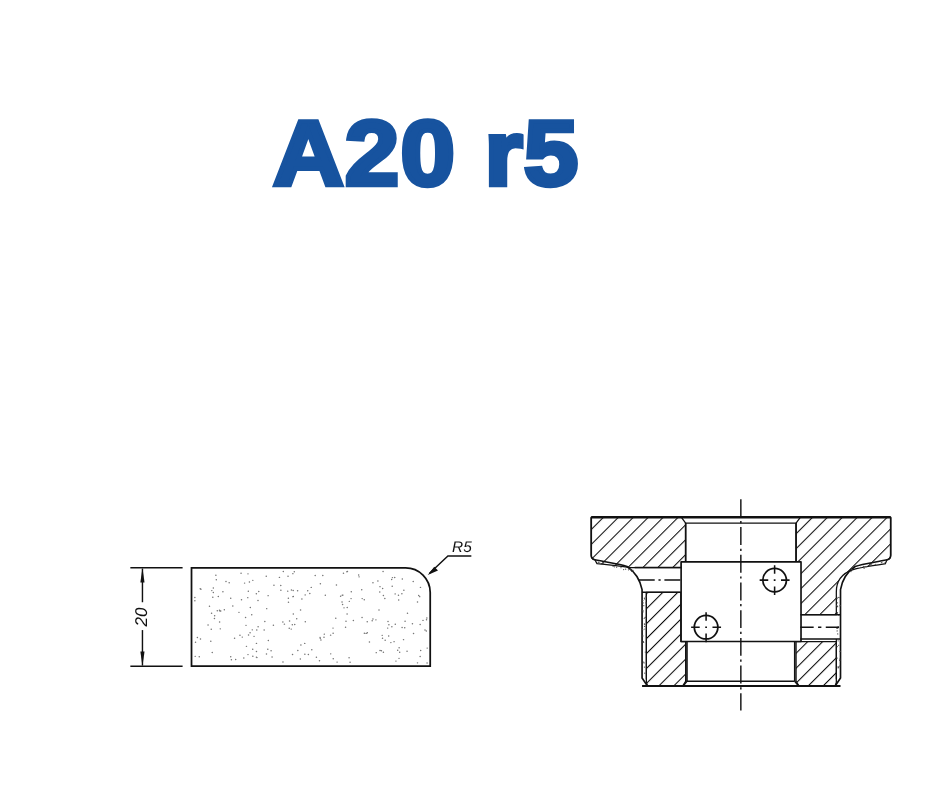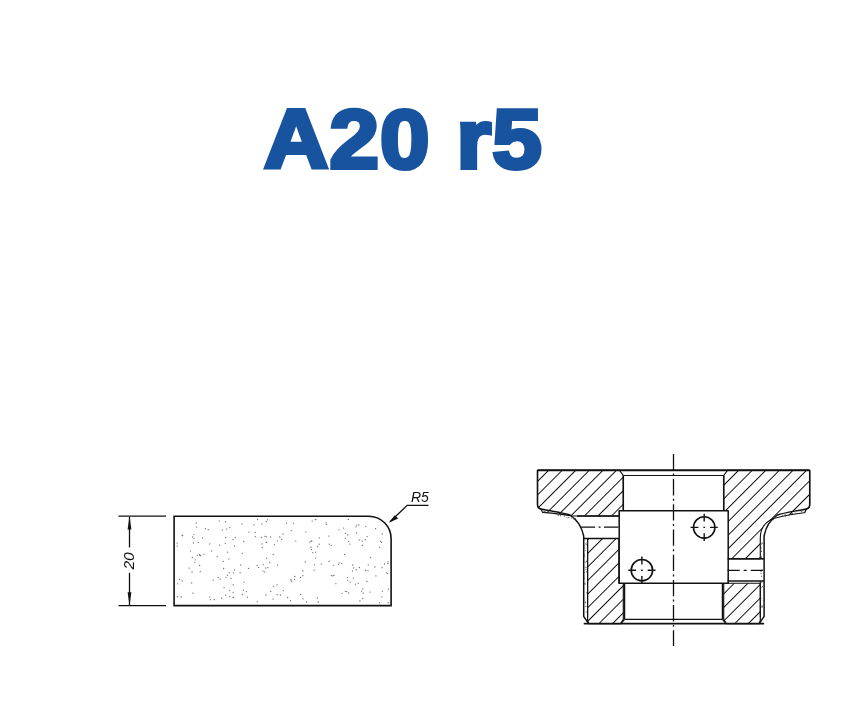--- a/index.html
+++ b/index.html
@@ -1,20 +1,20 @@
 <!DOCTYPE html>
 <html><head>
 <meta charset="utf-8">
 <style>
 html,body{margin:0;padding:0;background:#fff;}
 #page{position:relative;width:850px;height:716px;background:#fff;overflow:hidden;
   font-family:"Liberation Sans", sans-serif;}
 #title{position:absolute;left:0;top:0;width:685px;text-align:center;
   font-weight:bold;font-size:84px;color:#17539f;
-  -webkit-text-stroke:4.2px #17539f;letter-spacing:1px;padding-left:16px;}
+  -webkit-text-stroke:4.2px #17539f;letter-spacing:1px;}
 #title span{transform:scaleX(1.06);transform-origin:center;}
 </style>
 </head>
 <body>
 <div id="page">
 
 <div id="title"><span style="position:relative;left:45px;top:91px;display:inline-block;line-height:62px;">A20&nbsp;r5</span></div>
 
 <svg width="850" height="716" viewBox="0 0 850 716" style="position:absolute;left:0;top:0">
 <defs>

